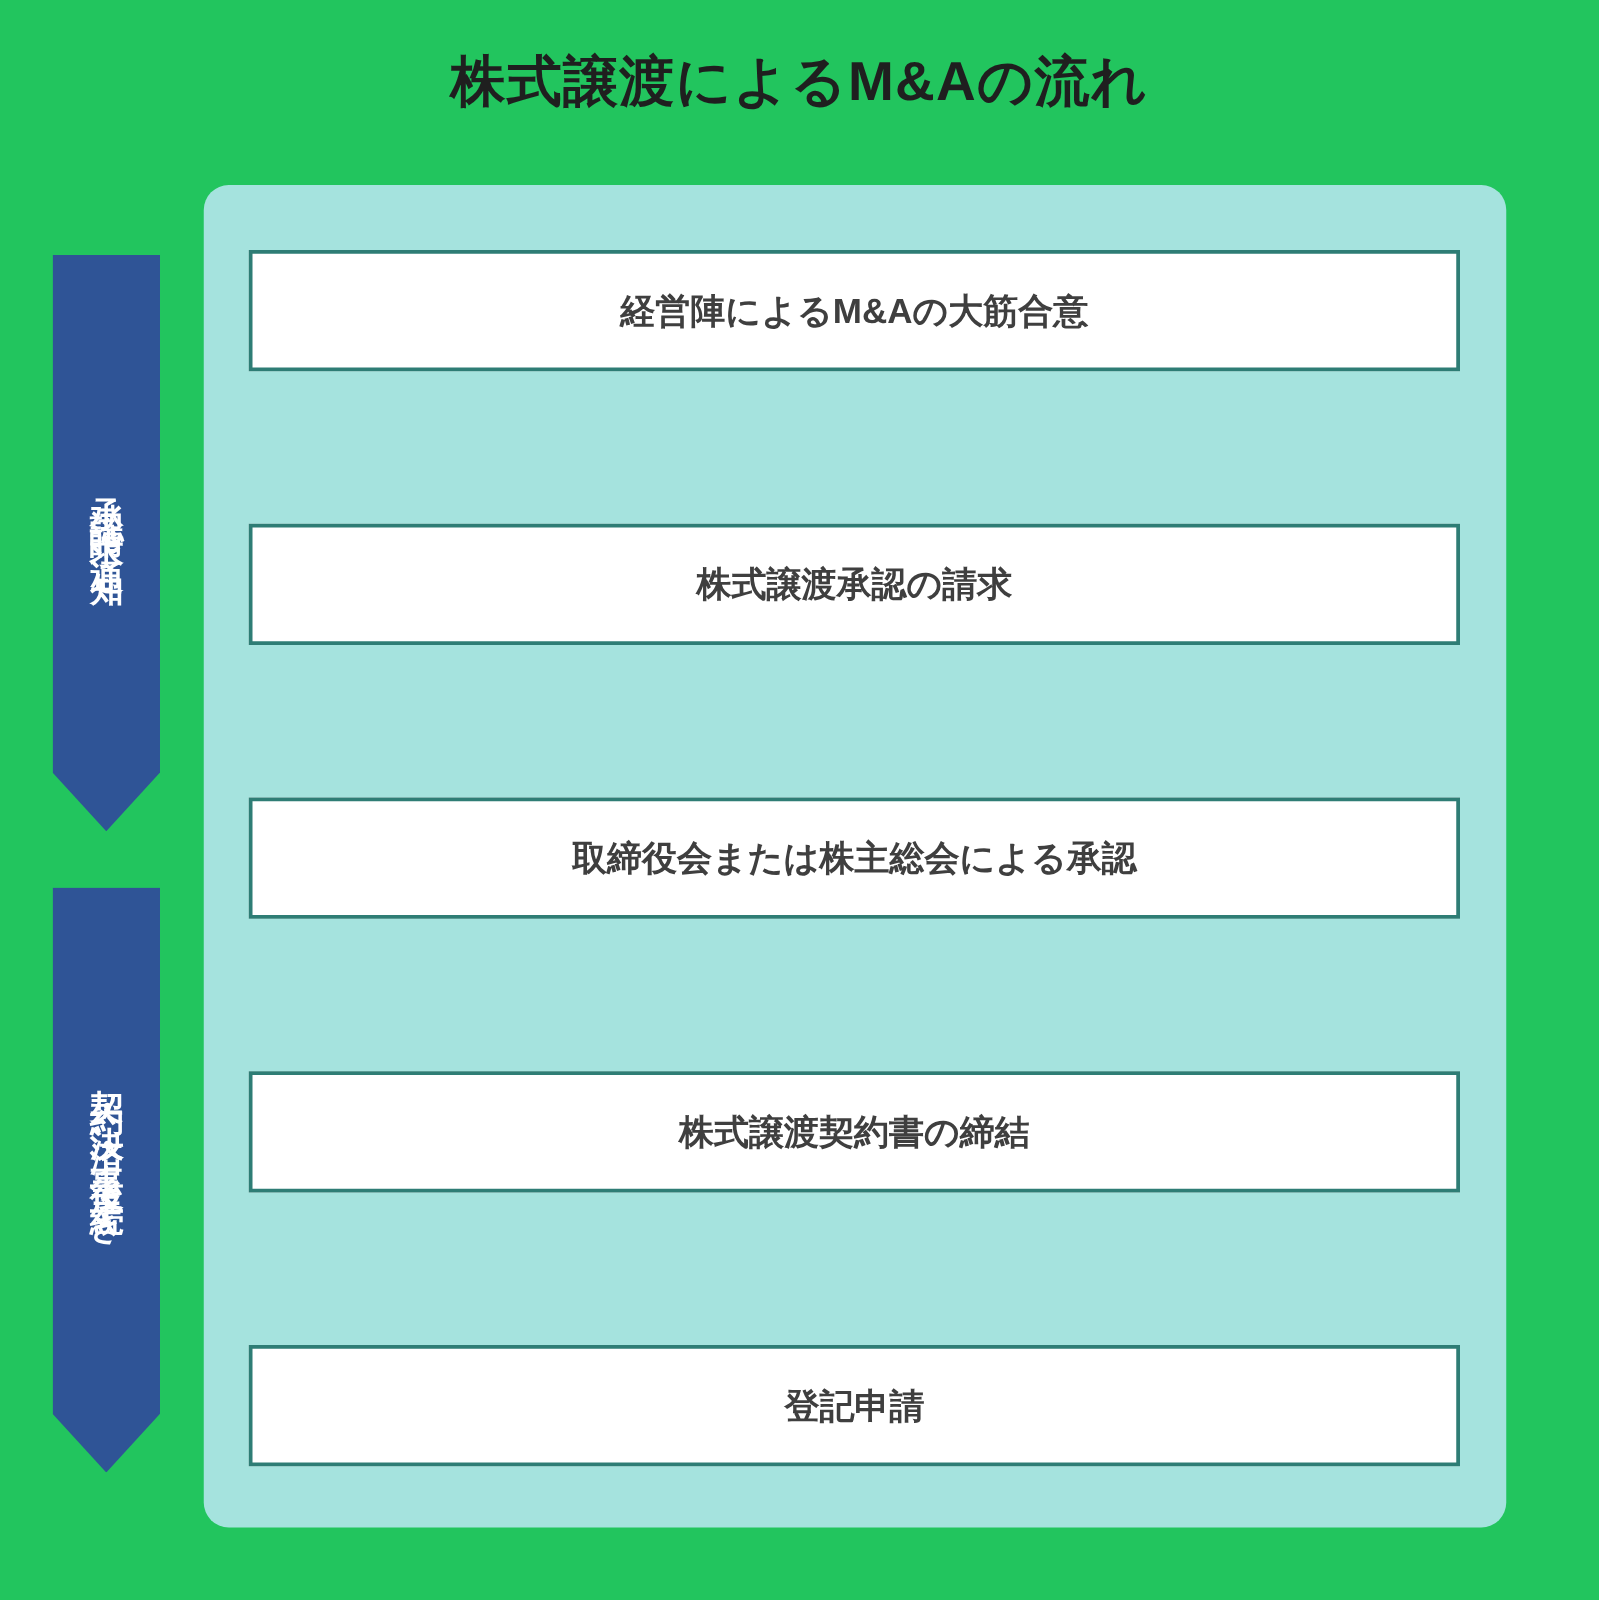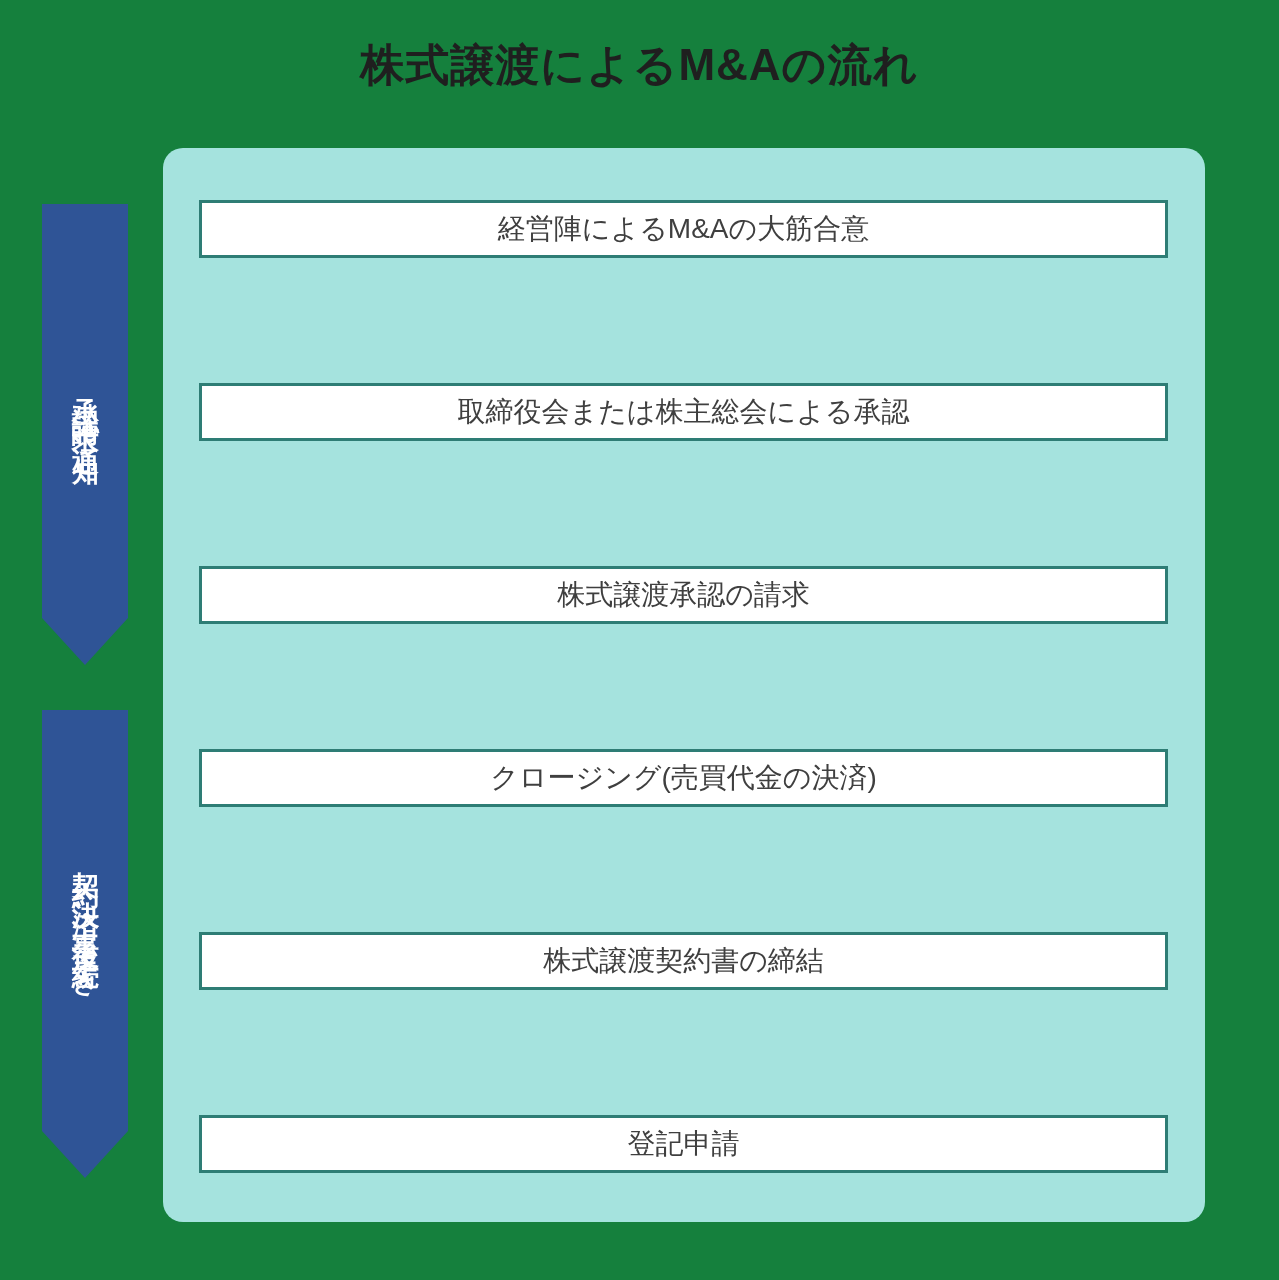--- a/index.html
+++ b/index.html
@@ -5,21 +5,21 @@
   html, body {
     margin: 0;
     padding: 0;
     background: #ffffff;
     font-family: "Liberation Sans", "DejaVu Sans", sans-serif;
   }
   .canvas {
     position: relative;
     width: 1279px;
     height: 1280px;
-    background: #15803d;
+    background: #22c55e;
     overflow: hidden;
   }
   .title {
     position: absolute;
     top: 36px;
     left: 0;
     width: 100%;
     text-align: center;
     font-size: 44px;
     font-weight: bold;
@@ -34,29 +34,29 @@
     height: 1074px;
     background: #a5e3de;
     border-radius: 20px;
     box-sizing: border-box;
     padding: 52px 37px 49px 36px;
     display: flex;
     flex-direction: column;
     justify-content: space-between;
   }
   .step-box {
-    height: 58px;
+    height: 97px;
     background: #ffffff;
     border: 3px solid #2e7d75;
     box-sizing: border-box;
     display: flex;
     align-items: center;
     justify-content: center;
     font-size: 28px;
-    font-weight: normal;
+    font-weight: bold;
     color: #3f3f3f;
   }
   .phase-arrow {
     position: absolute;
     left: 42px;
     width: 86px;
     background: #2f5496;
     clip-path: polygon(0 0, 100% 0, 100% calc(100% - 47px), 50% 100%, 0 calc(100% - 47px));
     display: flex;
     align-items: center;
@@ -87,20 +87,19 @@
   <div class="phase-arrow phase-arrow-1">
     <span class="phase-label">承認請求・通知</span>
   </div>
 
   <div class="phase-arrow phase-arrow-2">
     <span class="phase-label">契約・決済・事後手続き</span>
   </div>
 
   <div class="panel">
     <div class="step-box">経営陣によるM&amp;Aの大筋合意</div>
+    <div class="step-box">株式譲渡承認の請求</div>
     <div class="step-box">取締役会または株主総会による承認</div>
-    <div class="step-box">株式譲渡承認の請求</div>
-    <div class="step-box">クロージング(売買代金の決済)</div>
     <div class="step-box">株式譲渡契約書の締結</div>
     <div class="step-box">登記申請</div>
   </div>
 
 </div>
 
 </body></html>

